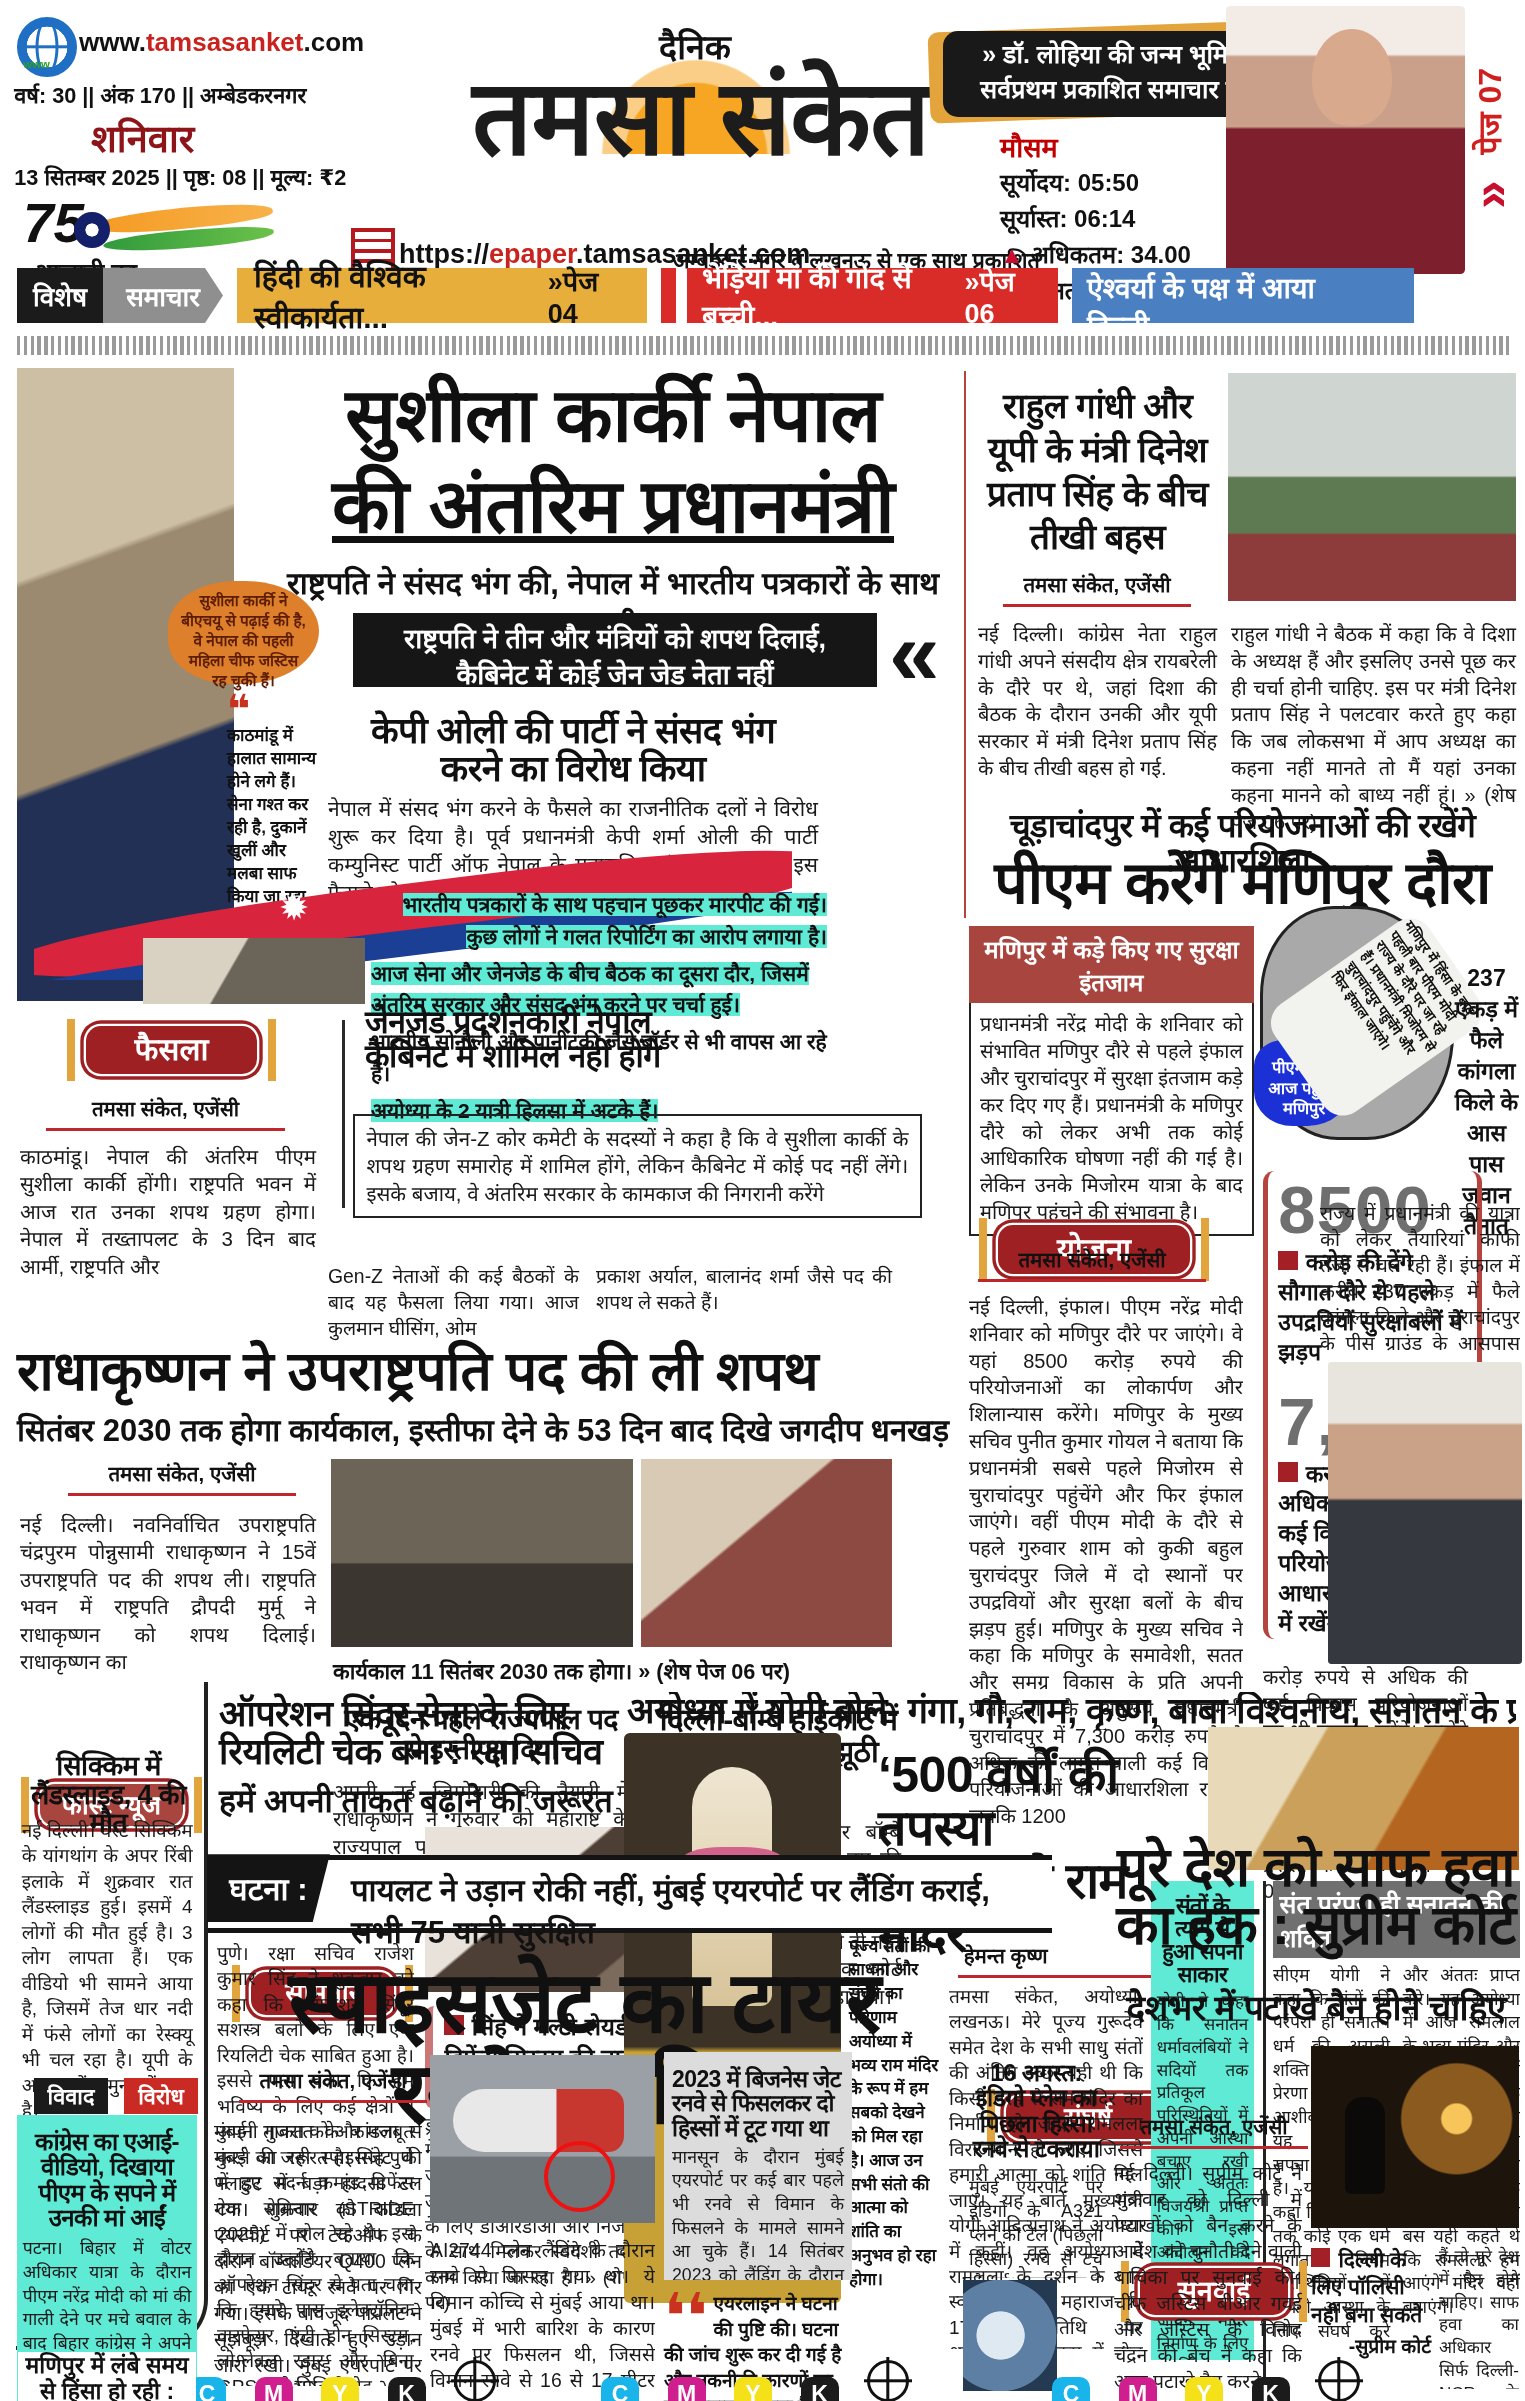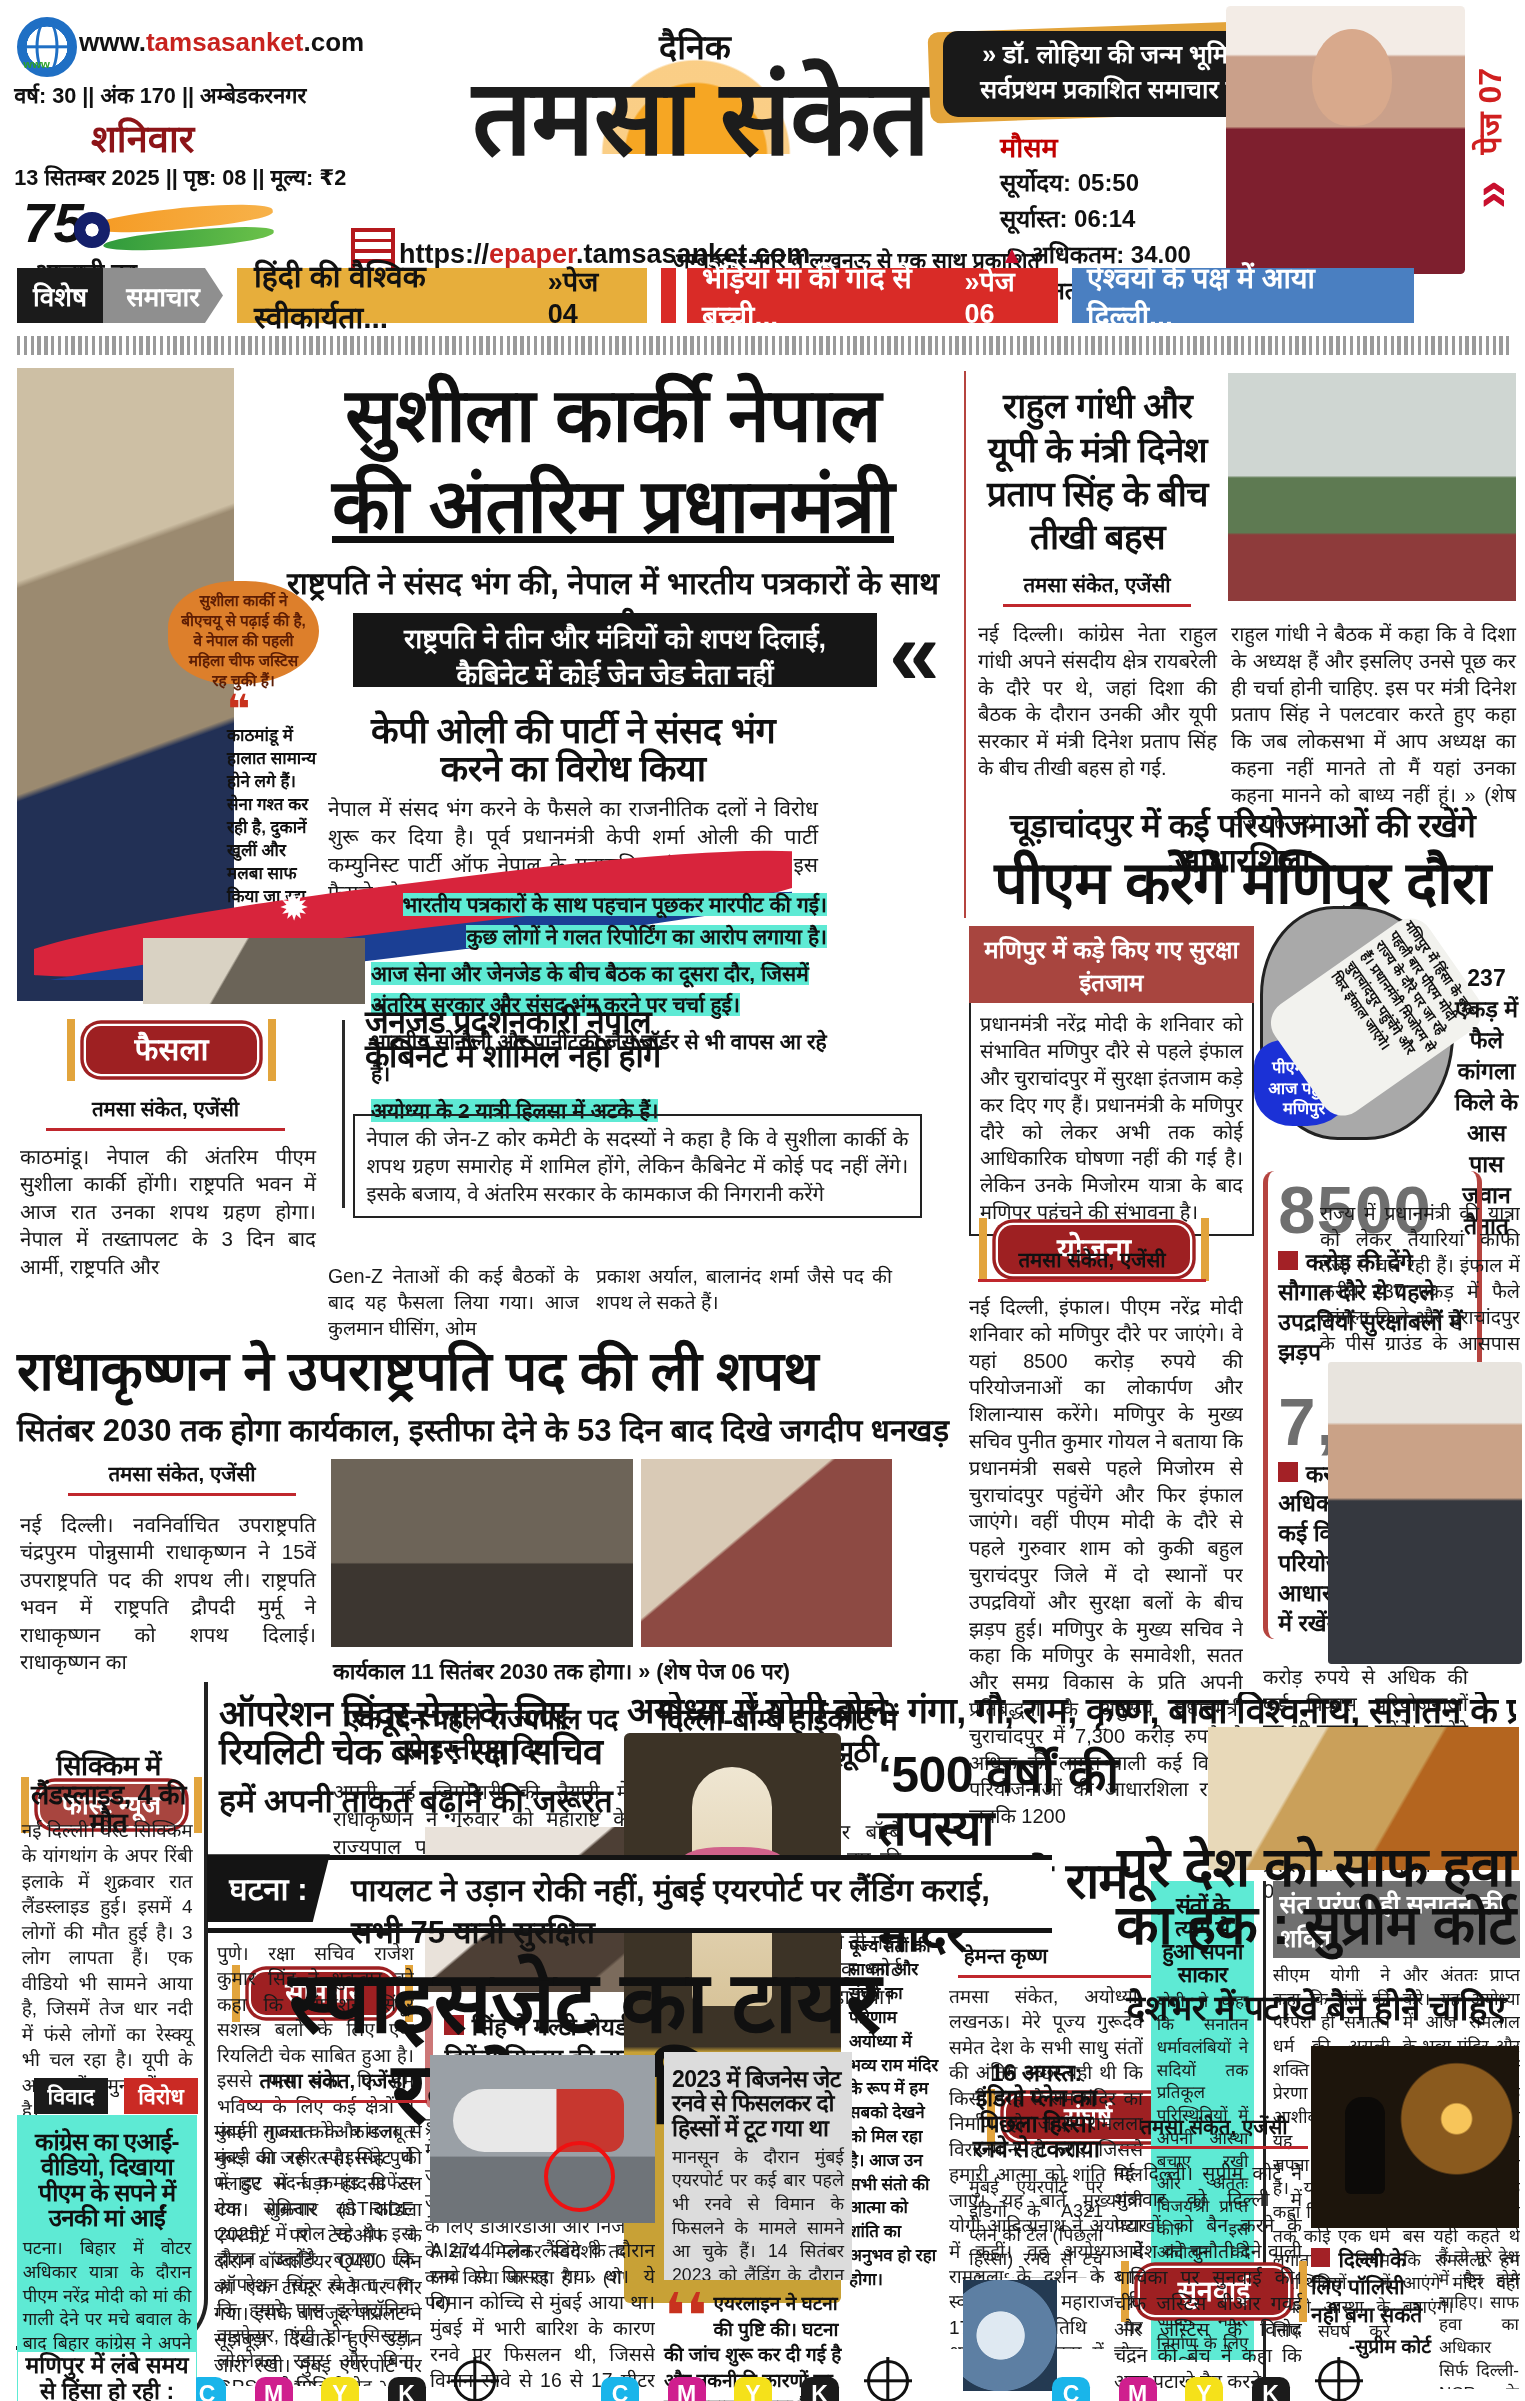--- a/index.html
+++ b/index.html
@@ -95,21 +95,21 @@
     </div>
   <div class="abs" style="left:237px;top:268px;width:410px;height:55px;background:#e7ae3b;display:flex;align-items:center;justify-content:space-between;padding:0 17px;box-sizing:border-box;">
     <span class="b" style="font-size:30px;">हिंदी की वैश्विक स्वीकार्यता...</span>
     <span class="b" style="font-size:27px;"><span class="chev"></span><span>»पेज 04</span></span>
   </div>
   <div class="abs" style="left:661px;top:268px;width:15px;height:55px;background:#d92b27;"></div>
   <div class="abs" style="left:687px;top:268px;width:371px;height:55px;background:#d92b27;color:#fff;display:flex;align-items:center;justify-content:space-between;padding:0 15px;box-sizing:border-box;">
     <span class="b" style="font-size:28.5px;">भेड़िया मां की गोद से बच्ची...</span>
     <span class="b" style="font-size:27px;">»पेज 06</span>
   </div>
-  <div class="abs" style="left:1072px;top:268px;width:342px;height:55px;background:#4a7fc1;color:#fff;display:flex;align-items:center;padding:0 15px;box-sizing:border-box;">
+  <div class="abs" style="left:1072px;top:268px;width:342px;height:55px;background:#4a7fc1;color:#fff;display:flex;align-items:flex-start;padding:0 15px;box-sizing:border-box;">
     <span class="b" style="font-size:28.5px;">ऐश्वर्या के पक्ष में आया दिल्ली...</span>
   </div>
   <div class="abs" style="left:17px;top:336px;width:1492px;height:19.4px;background:repeating-linear-gradient(90deg,#9a9a9a 0 3.4px,#fff 3.4px 6.8px);"></div>
 
   <div class="abs ph" style="left:17px;top:368px;width:217px;height:633px;background:linear-gradient(160deg,#cdbfa4 0 30%,#9b8a70 31% 60%,#223055 61% 100%);"></div>
   <div class="abs" style="left:168px;top:581px;width:151px;height:103px;background:#dd7f2b;border-radius:48% 52% 55% 45%;padding:10.3px 12.5px;box-sizing:border-box;">
     <div class="b ctr" style="font-size:15.4px;color:#5d1d04;line-height:1.3;">सुशीला कार्की ने बीएचयू से पढ़ाई की है, वे नेपाल की पहली महिला चीफ जस्टिस रह चुकी हैं।</div>
   </div>
   <div class="abs hl ctr" style="left:268px;top:368px;width:690px;font-size:75px;">सुशीला कार्की नेपाल</div>
   <div class="abs hl ctr" style="left:268px;top:459px;width:690px;font-size:75px;text-decoration:underline;">की अंतरिम प्रधानमंत्री</div>

